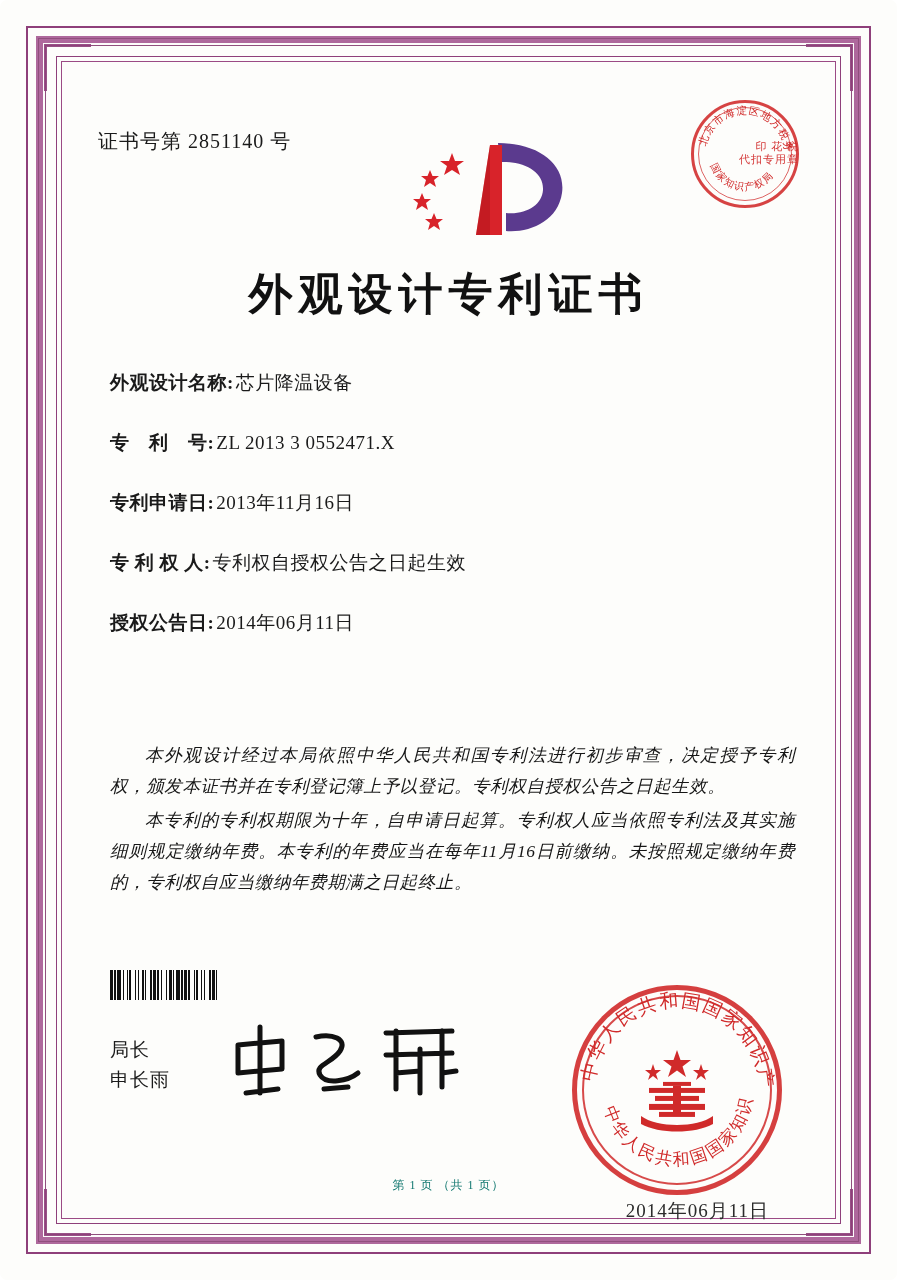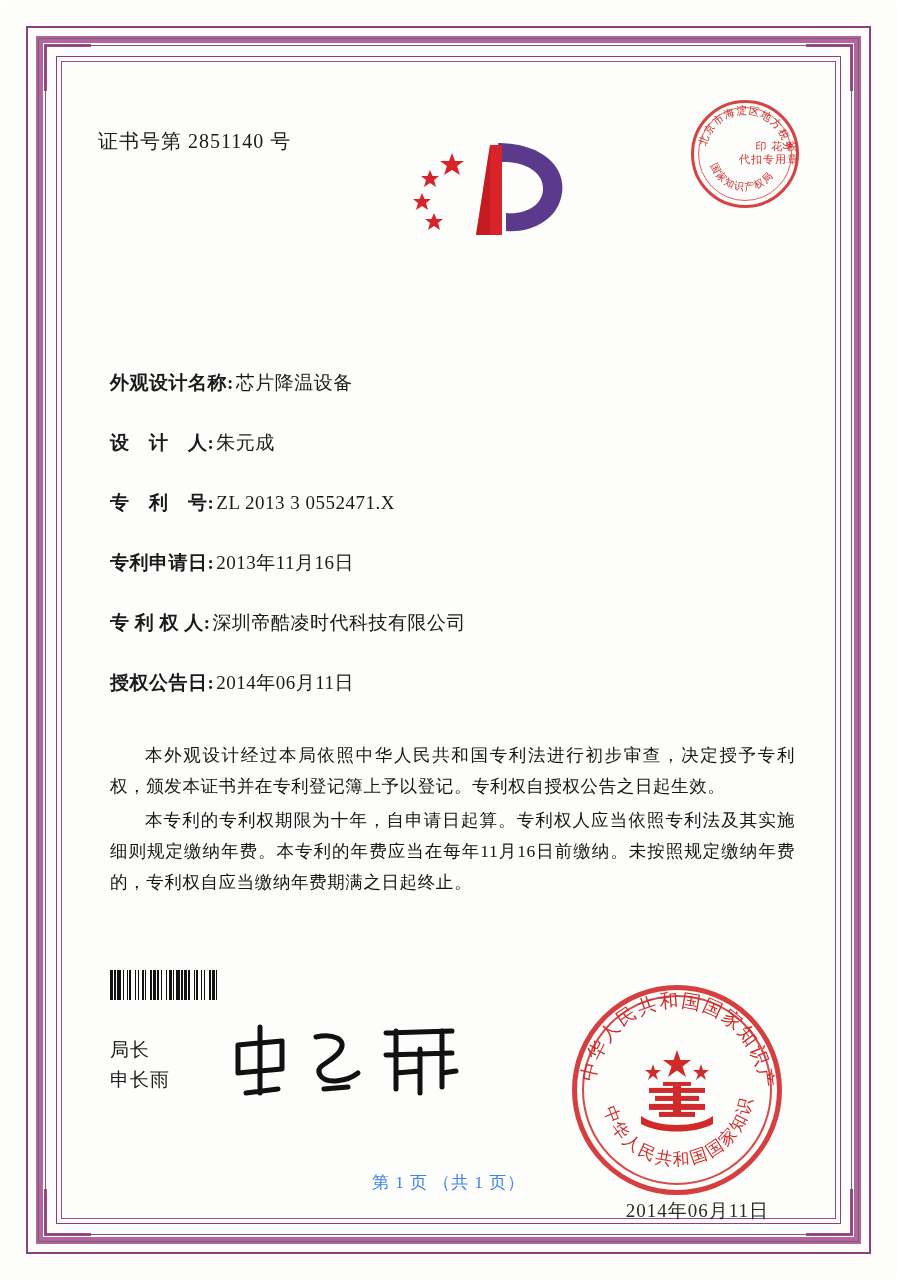--- a/index.html
+++ b/index.html
@@ -191,20 +191,21 @@
   
   .paragraphs {
     position: absolute;
     left: 30px;
     right: 22px;
     top: 660px;
     font-size: 17.5px;
     line-height: 31px;
     letter-spacing: 0.6px;
     color: #161616;
+    font-style: italic;
   }
   .paragraphs p {
     margin: 0 0 3px 0;
     text-indent: 2em;
     text-align: justify;
   }
 
   
   .barcode {
     position: absolute;
@@ -277,23 +278,23 @@
     letter-spacing: 1px;
   }
 
   
   .footer {
     position: absolute;
     left: 0;
     right: 0;
     bottom: 6px;
     text-align: center;
-    font-size: 17px;
+    font-size: 12px;
     letter-spacing: 1px;
-    color: #3b82f6;
+    color: #0f766e;
   }
 </style>
 </head>
 <body>
 
 <div class="page">
 
   <div class="border-outer"></div>
   <div class="border-deco"></div>
   <div class="border-inner"></div>
@@ -338,41 +339,38 @@
         <text font-size="10" fill="#cf2222" font-family="'Liberation Serif', serif" letter-spacing="1.2">
           <textPath href="#arcBot" startOffset="10%">国家知识产权局</textPath>
         </text>
       </svg>
       <div class="center-text">
         <div>印 花 税</div>
         <div>代扣专用章</div>
       </div>
     </div>
 
+    <div class="title">外观设计专利证书</div>
 
     <div class="fields">
       <div class="field">
         <span class="label">外观设计名称:</span>
         <span class="value">芯片降温设备</span>
       </div>
       <div class="field">
-        <span class="label">设　计　人:</span>
-        <span class="value">朱元成</span>
-      </div>
-      <div class="field">
         <span class="label">专　利　号:</span>
         <span class="value">ZL 2013 3 0552471.X</span>
       </div>
       <div class="field">
         <span class="label">专利申请日:</span>
         <span class="value">2013年11月16日</span>
       </div>
       <div class="field">
         <span class="label">专 利 权 人:</span>
-        <span class="value">深圳帝酷凌时代科技有限公司</span>
+        <span class="value">专利权自授权公告之日起生效</span>
       </div>
       <div class="field">
         <span class="label">授权公告日:</span>
         <span class="value">2014年06月11日</span>
       </div>
     </div>
 
     <div class="paragraphs">
       <p>本外观设计经过本局依照中华人民共和国专利法进行初步审查，决定授予专利权，颁发本证书并在专利登记簿上予以登记。专利权自授权公告之日起生效。</p>
       <p>本专利的专利权期限为十年，自申请日起算。专利权人应当依照专利法及其实施细则规定缴纳年费。本专利的年费应当在每年11月16日前缴纳。未按照规定缴纳年费的，专利权自应当缴纳年费期满之日起终止。</p>

